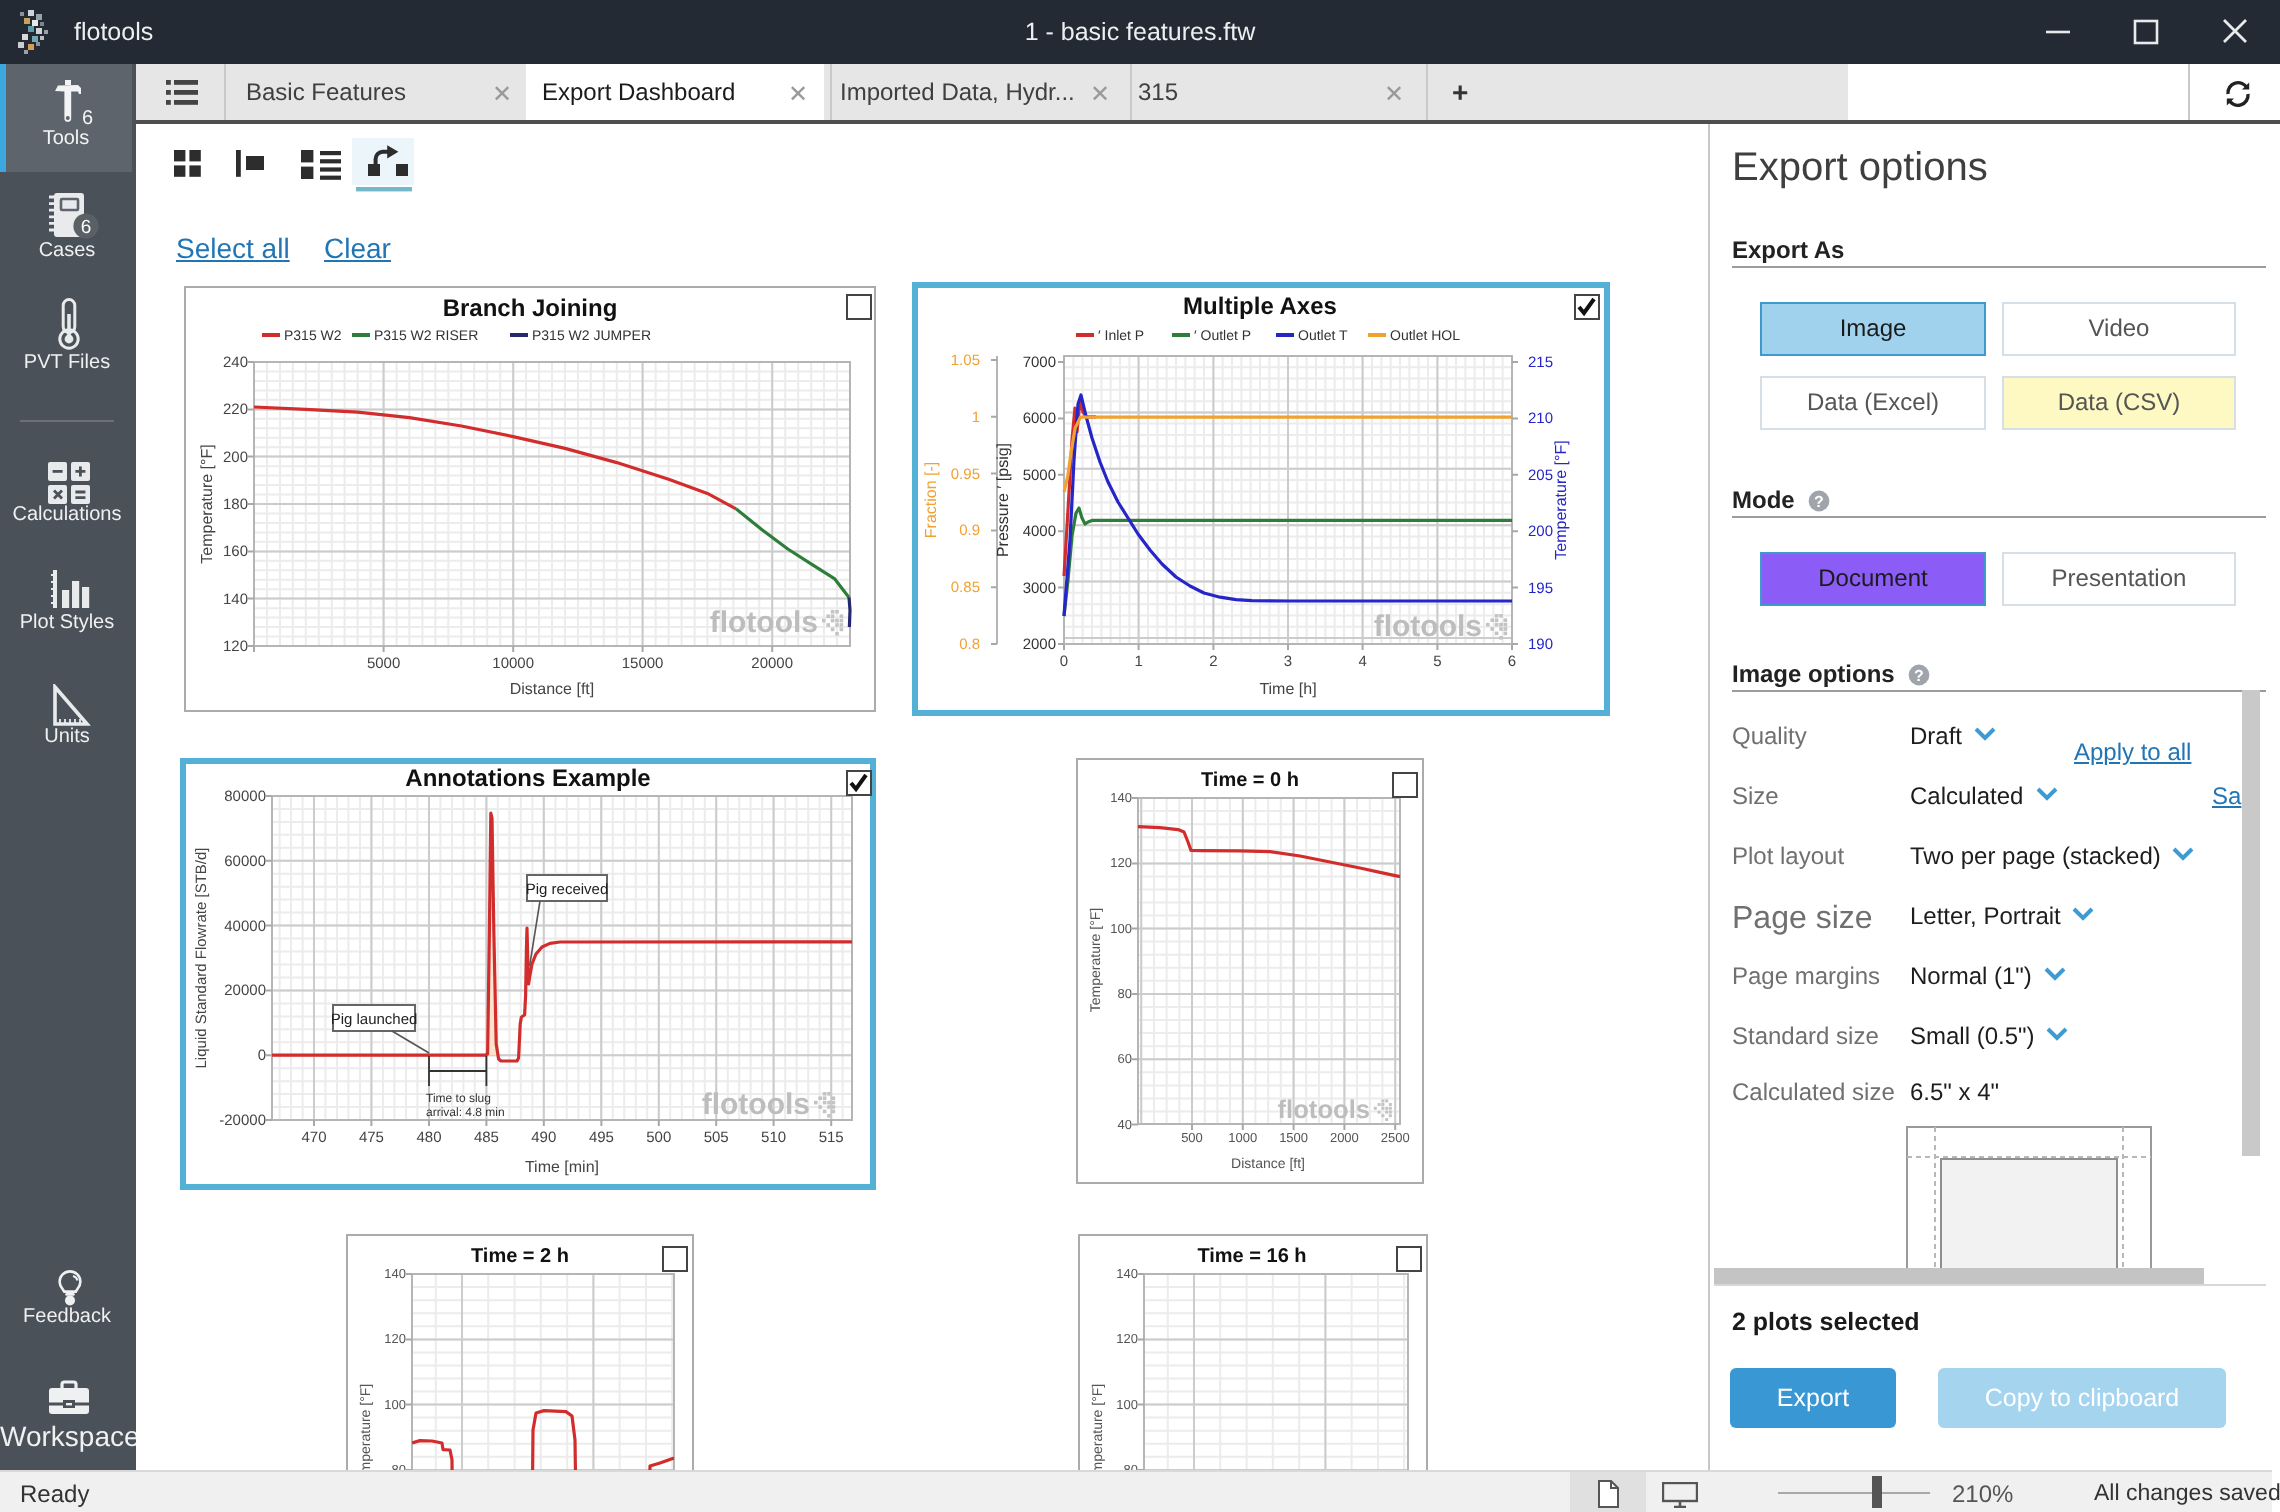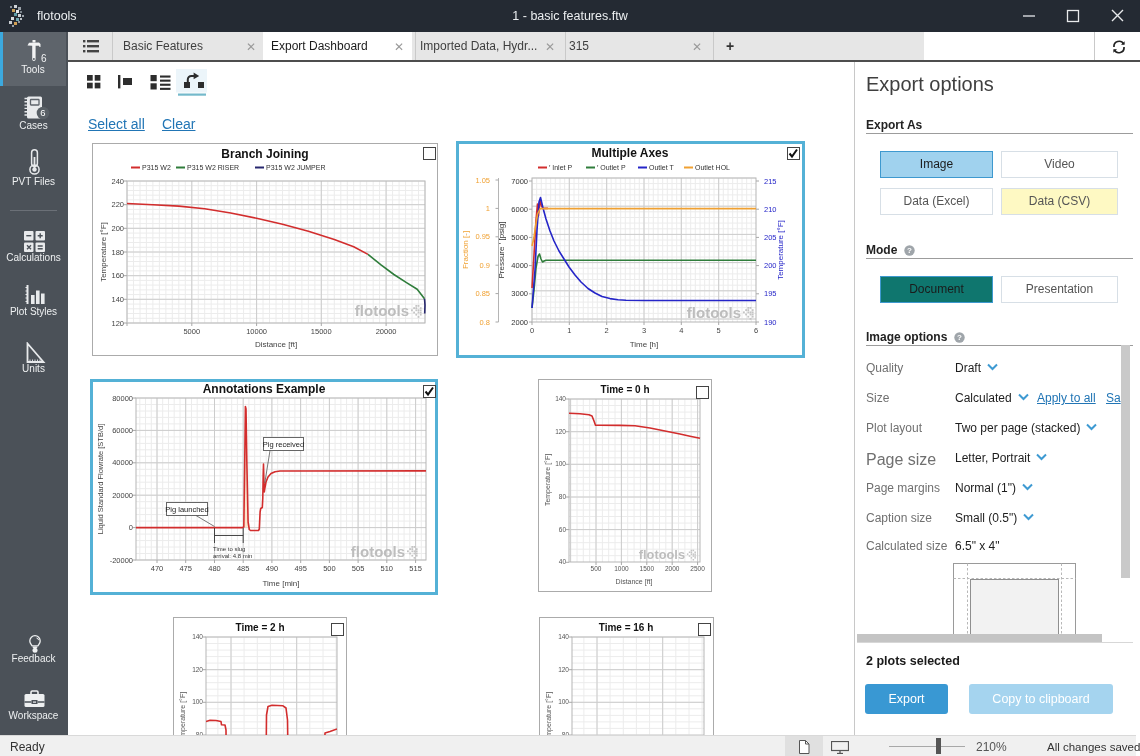--- a/index.html
+++ b/index.html
@@ -131,21 +131,21 @@
 <circle cx="7" cy="15.2" r="2.5" fill="#eef0f1"></circle>
 </svg>
     <div class="abs" style="left:0;top:621px;width:67px;text-align:center;font-size:10px;color:#eef0f1;">Feedback</div>
 <svg class="abs" style="left:24px;top:658px" width="21" height="18" viewBox="0 0 21 18">
 <path d="M7 4V2.2A1.2 1.2 0 0 1 8.2 1h4.6A1.2 1.2 0 0 1 14 2.2V4" fill="none" stroke="#eef0f1" stroke-width="1.6"></path>
 <rect x="0.5" y="4" width="20" height="13" rx="1.5" fill="#eef0f1"></rect>
 <path d="M0.5 12h7M13.5 12h7" stroke="#4b5158" stroke-width="1.6"></path>
 <rect x="7.5" y="10" width="6" height="4" fill="#4b5158"></rect>
       <rect x="9" y="11.5" width="3" height="1.2" fill="#eef0f1"></rect>
 </svg>
-    <div class="abs" style="left:0;top:678px;width:67px;text-align:center;font-size:10px;color:#eef0f1;">Workspace</div>
+    <div class="abs" style="left:0;top:678px;width:67px;text-align:center;font-size:14px;color:#eef0f1;">Workspace</div>
 </div>
 <div class="abs" style="left:68px;top:62px;width:787px;height:673px;background:#fff;overflow:hidden;" id="content">
 <svg class="abs" style="left:18px;top:7px" width="200" height="29" viewBox="0 0 200 29">
 <rect x="90" y="0" width="31" height="23.5" fill="#ecf5fa"></rect>
 <g fill="#2d2d2d">
 <rect x="1" y="6" width="5.7" height="5.7"></rect>
         <rect x="8.7" y="6" width="5.7" height="5.7"></rect>
         <rect x="1" y="13.7" width="5.7" height="5.7"></rect>
         <rect x="8.7" y="13.7" width="5.7" height="5.7"></rect>
 <rect x="32" y="6" width="2.4" height="13.4"></rect>
@@ -458,21 +458,21 @@
 <div class="abs" style="left:880px;top:151px;width:113px;height:27px;background:#a0d2ee;border:1px solid #3e99cf;font-size:12px;color:#1b1b1b;text-align:center;line-height:25px;">Image</div>
 <div class="abs" style="left:1001px;top:151px;width:117px;height:27px;background:#fff;border:1px solid #d7dfe6;font-size:12px;color:#555;text-align:center;line-height:25px;">Video</div>
 <div class="abs" style="left:880px;top:188px;width:113px;height:27px;background:#fff;border:1px solid #d7dfe6;font-size:12px;color:#555;text-align:center;line-height:25px;">Data (Excel)</div>
 <div class="abs" style="left:1001px;top:188px;width:117px;height:27px;background:#fef9c3;border:1px solid #d7dfe6;font-size:12px;color:#555;text-align:center;line-height:25px;">Data (CSV)</div>
 <div class="abs" style="left:866px;top:243px;font-size:12px;font-weight:bold;color:#222;">Mode</div>
 <svg class="abs" style="left:904px;top:245px" width="11" height="11" viewBox="0 0 11 11">
     <circle cx="5.5" cy="5.5" r="5.2" fill="#9fa5aa"></circle>
     <text x="5.5" y="8.3" font-size="8" fill="#fff" text-anchor="middle" font-weight="bold">?</text>
   </svg>
 <div class="abs" style="left:866px;top:258px;width:267px;height:1px;background:#9c9c9c;"></div>
-<div class="abs" style="left:880px;top:276px;width:113px;height:27px;background:#0f766e;border:1px solid #3e99cf;font-size:12px;color:#1b1b1b;text-align:center;line-height:25px;">Document</div>
+<div class="abs" style="left:880px;top:276px;width:113px;height:27px;background:#8b5cf6;border:1px solid #3e99cf;font-size:12px;color:#1b1b1b;text-align:center;line-height:25px;">Document</div>
 <div class="abs" style="left:1001px;top:276px;width:117px;height:27px;background:#fff;border:1px solid #d7dfe6;font-size:12px;color:#555;text-align:center;line-height:25px;">Presentation</div>
 <div class="abs" style="left:866px;top:330px;font-size:12px;font-weight:bold;color:#222;">Image options</div>
 <svg class="abs" style="left:954px;top:332px" width="11" height="11" viewBox="0 0 11 11">
     <circle cx="5.5" cy="5.5" r="5.2" fill="#9fa5aa"></circle>
     <text x="5.5" y="8.3" font-size="8" fill="#fff" text-anchor="middle" font-weight="bold">?</text>
   </svg>
 <div class="abs" style="left:866px;top:345px;width:267px;height:1px;background:#9c9c9c;"></div>
 <div class="abs" style="left:866px;top:361px;font-size:12px;color:#707070;">Quality</div>
 <div class="abs" style="left:955px;top:361px;font-size:12px;color:#1d1d1d;white-space:nowrap;">Draft<svg width="11" height="8" viewBox="0 0 11 8" style="margin-left:6px;vertical-align:1px">
       <path d="M1 1.5L5.5 6L10 1.5" stroke="#3e9ad2" stroke-width="2" fill="none"></path>
@@ -486,27 +486,27 @@
       <path d="M1 1.5L5.5 6L10 1.5" stroke="#3e9ad2" stroke-width="2" fill="none"></path>
     </svg></div>
 <div class="abs" style="left:866px;top:451px;font-size:16px;color:#707070;">Page size</div>
 <div class="abs" style="left:955px;top:451px;font-size:12px;color:#1d1d1d;white-space:nowrap;">Letter, Portrait<svg width="11" height="8" viewBox="0 0 11 8" style="margin-left:6px;vertical-align:1px">
       <path d="M1 1.5L5.5 6L10 1.5" stroke="#3e9ad2" stroke-width="2" fill="none"></path>
     </svg></div>
 <div class="abs" style="left:866px;top:481px;font-size:12px;color:#707070;">Page margins</div>
 <div class="abs" style="left:955px;top:481px;font-size:12px;color:#1d1d1d;white-space:nowrap;">Normal (1")<svg width="11" height="8" viewBox="0 0 11 8" style="margin-left:6px;vertical-align:1px">
       <path d="M1 1.5L5.5 6L10 1.5" stroke="#3e9ad2" stroke-width="2" fill="none"></path>
     </svg></div>
-<div class="abs" style="left:866px;top:511px;font-size:12px;color:#707070;">Caption size</div>
+<div class="abs" style="left:866px;top:511px;font-size:12px;color:#707070;">Standard size</div>
 <div class="abs" style="left:955px;top:511px;font-size:12px;color:#1d1d1d;white-space:nowrap;">Small (0.5")<svg width="11" height="8" viewBox="0 0 11 8" style="margin-left:6px;vertical-align:1px">
       <path d="M1 1.5L5.5 6L10 1.5" stroke="#3e9ad2" stroke-width="2" fill="none"></path>
     </svg></div>
 <div class="abs" style="left:866px;top:539px;font-size:12px;color:#707070;">Calculated size</div>
 <div class="abs" style="left:955px;top:539px;font-size:12px;color:#1d1d1d;white-space:nowrap;">6.5" x 4"</div>
-<div class="abs" style="left:1037px;top:391px;font-size:12px;color:#2175b5;text-decoration:underline;">Apply to all</div>
+<div class="abs" style="left:1037px;top:369px;font-size:12px;color:#2175b5;text-decoration:underline;">Apply to all</div>
 <div class="abs" style="left:1106px;top:391px;font-size:12px;color:#2175b5;text-decoration:underline;">Sa</div>
 <div class="abs" style="left:1121px;top:345px;width:9px;height:233px;background:#c9c9c9;"></div>
 <svg class="abs" style="left:857px;top:555px" width="276px" height="88" viewBox="0 0 276 88">
 <rect x="96.5" y="8.5" width="122" height="79" fill="#fff" stroke="#9a9a9a"></rect>
 <g stroke="#b8b8b8" stroke-dasharray="2.5 2" fill="none">
 <path d="M110.5 8.5V88M204.5 8.5V88M96.5 23.5H218.5"></path>
 </g>
 <rect x="113.5" y="24.5" width="88" height="63" fill="#f2f2f2" stroke="#8f8f8f"></rect>
 <rect x="0" y="79" width="245" height="8" fill="#c4c4c4"></rect>
 <path d="M0 87.5H276" stroke="#d7d7d7"></path>

